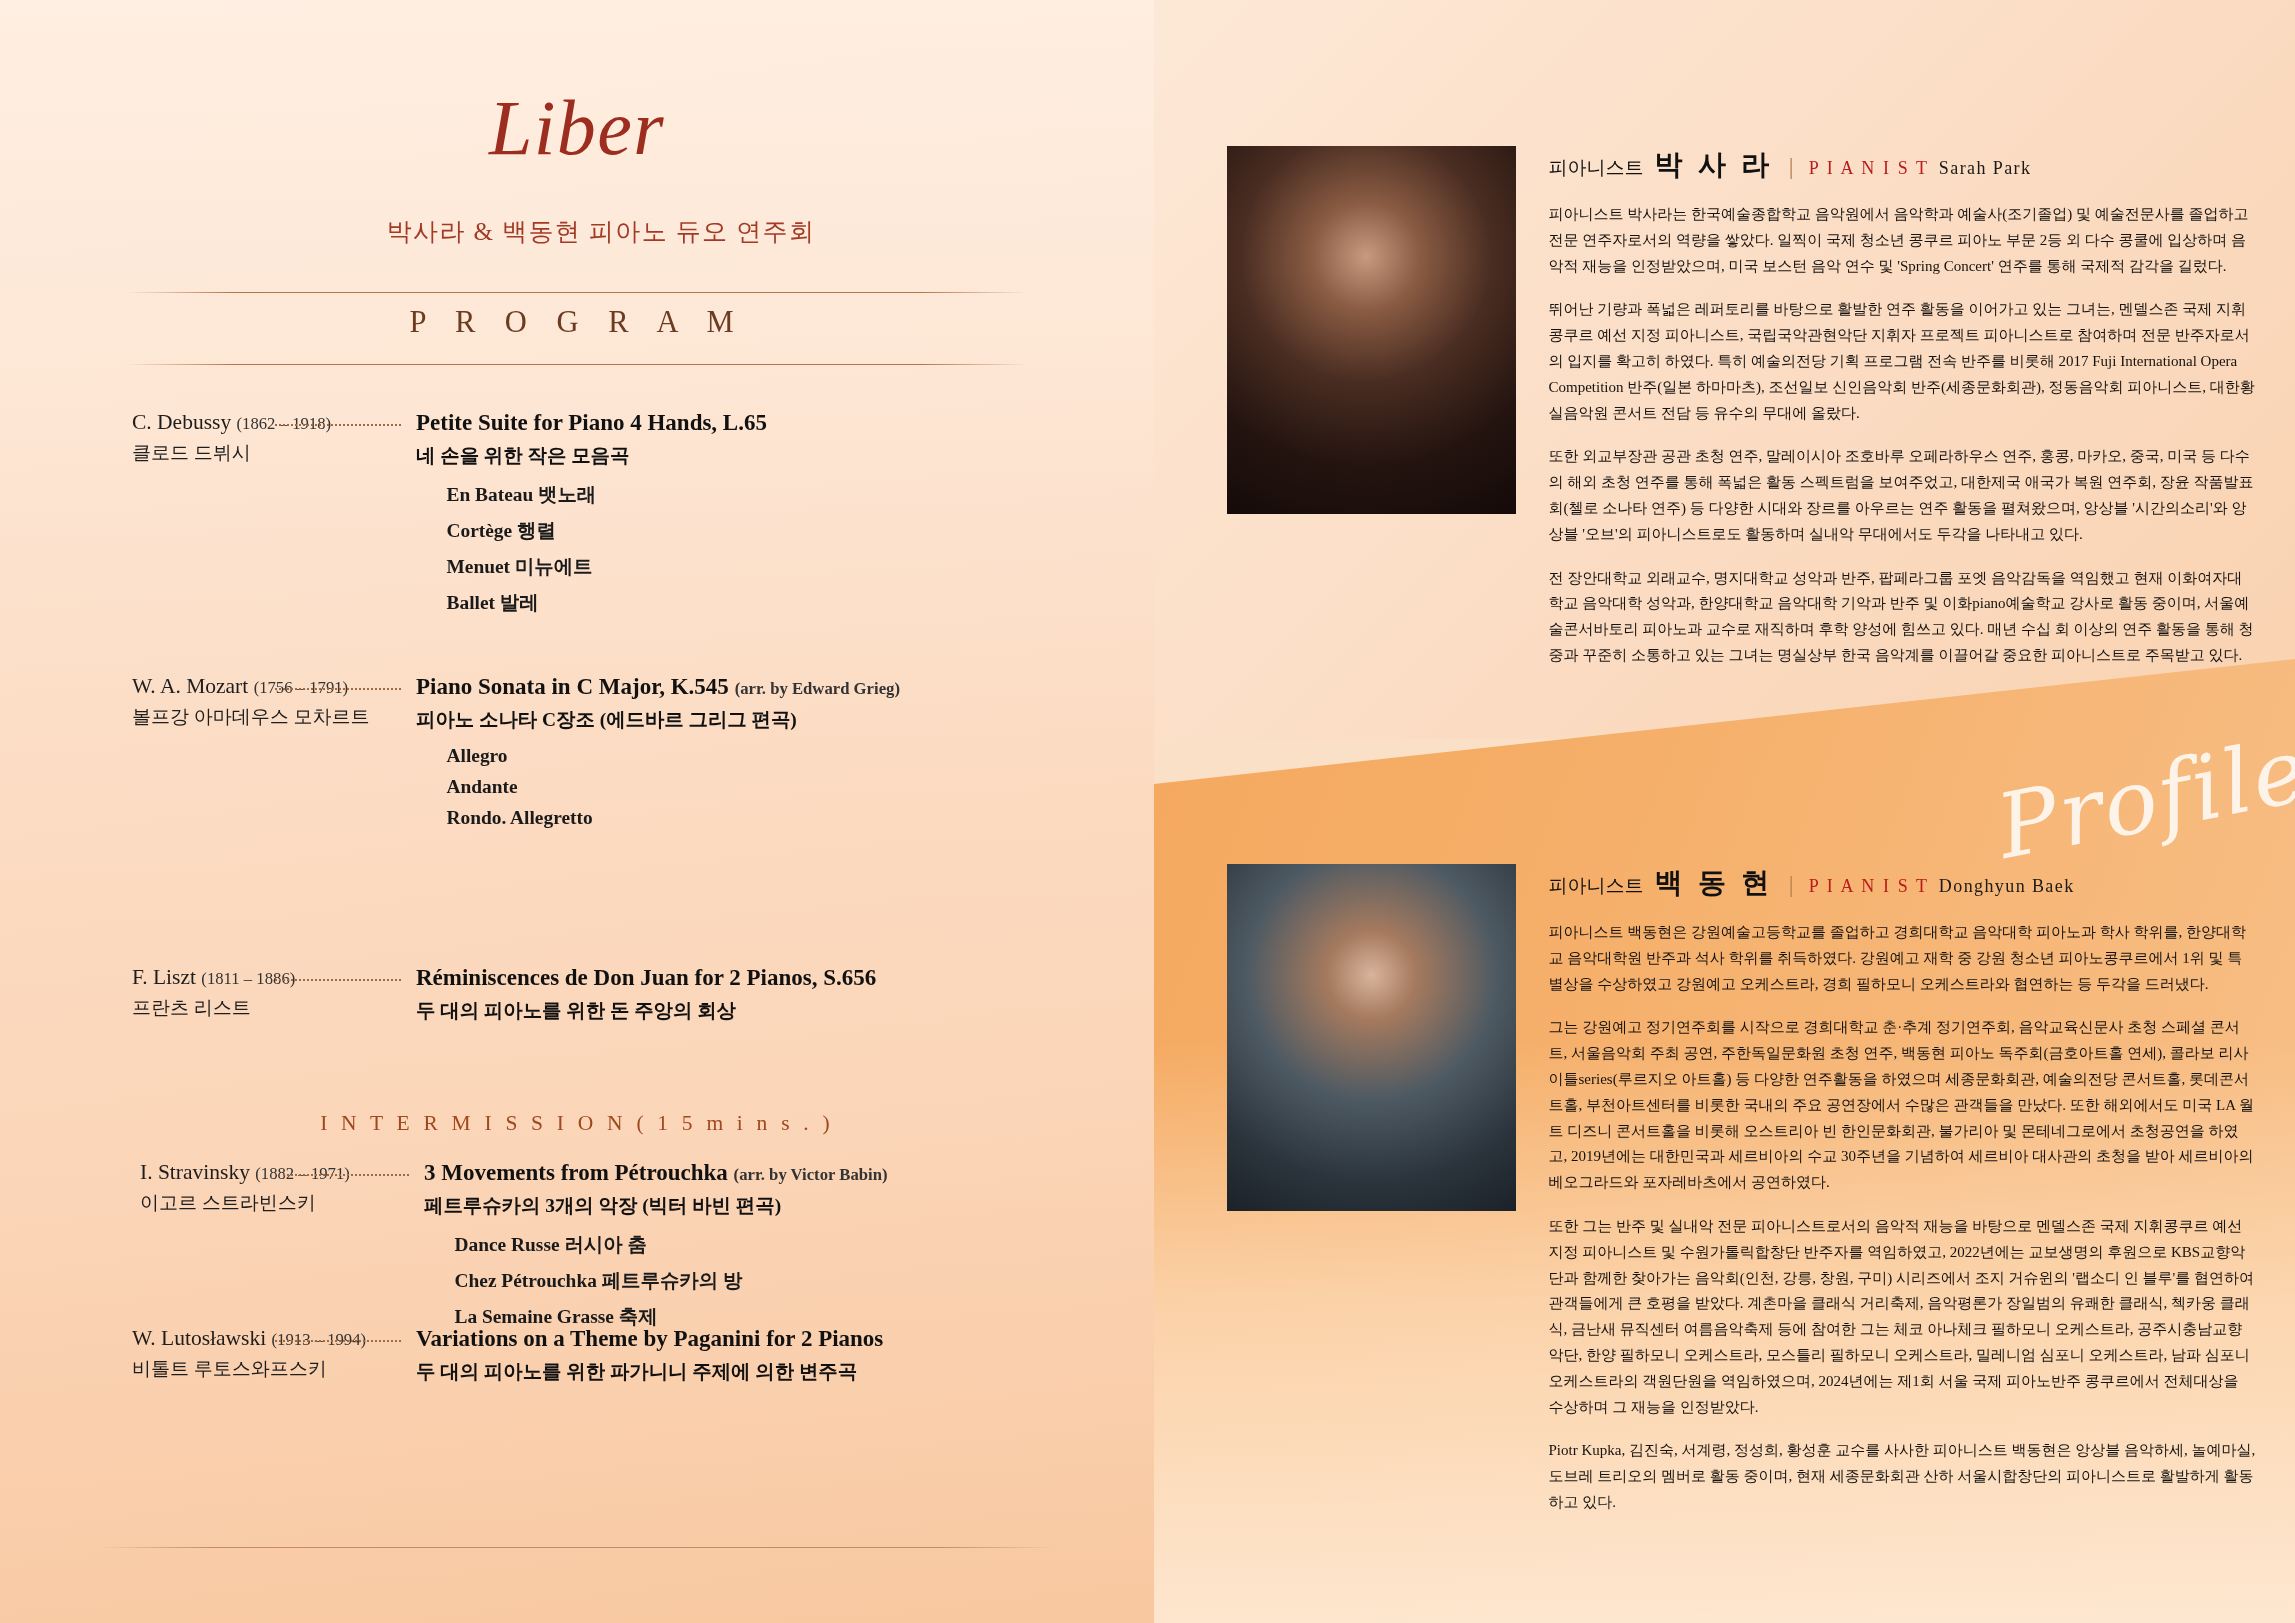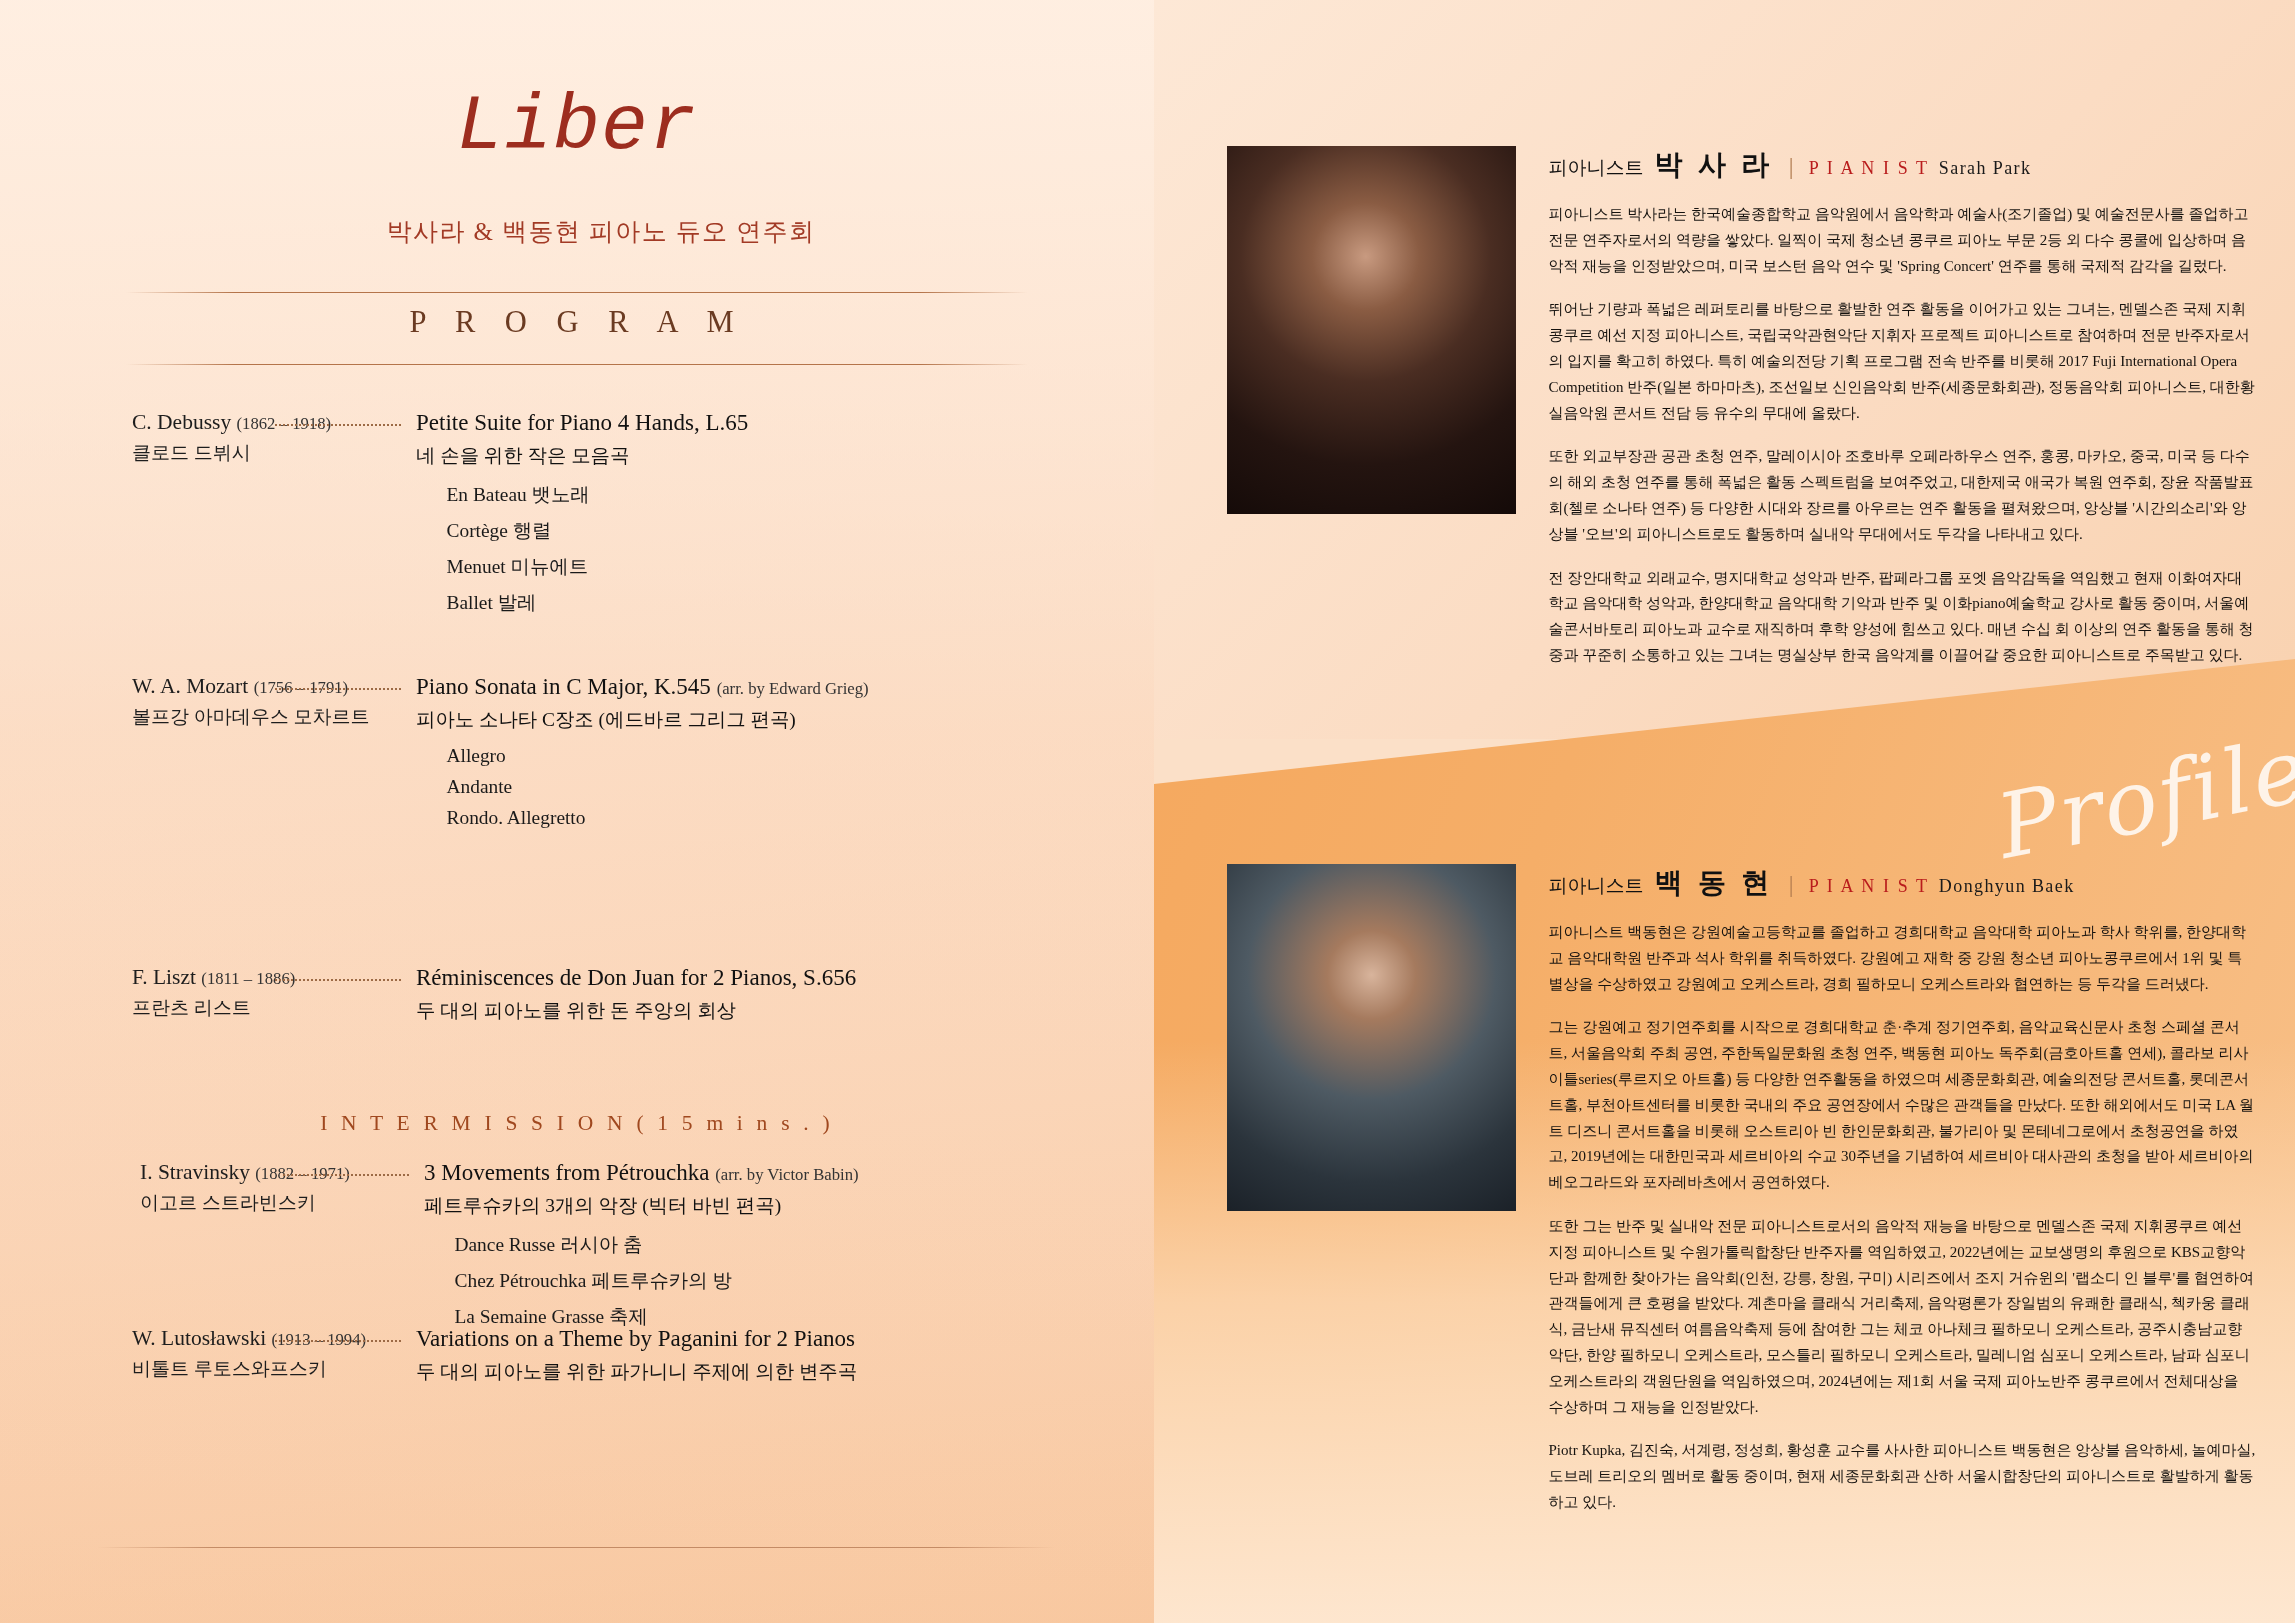--- a/index.html
+++ b/index.html
@@ -69,21 +69,21 @@
     background: linear-gradient(180deg, rgba(252,200,150,0) 0%, rgba(253,222,190,0.75) 45%, rgba(254,233,212,0.95) 100%);
   }
   .right-content { position: relative; z-index: 3; }
 
   
   .liber-title {
     position: absolute;
     left: 0; top: 83px;
     width: 1154px;
     text-align: center;
-    font-family: Liberation Mono, monospace;
+    font-family: Liberation Serif, serif;
     font-style: italic;
     font-size: 78px;
     color: #9d2d1f;
     letter-spacing: 1.4px;
   }
   .liber-sub {
     position: absolute;
     left: 0; top: 215px;
     width: 1154px;
     text-align: center;
@@ -147,21 +147,21 @@
     margin-top: 4.9px;
   }
   .dots {
     position: absolute;
     right: 15.3px;
     top: 14px;
     width: 126px;
     border-top: 2.1px dotted #9c6a45;
     height: 0;
   }
-  .work-col { flex: 1; padding-right: 42px; }
+  .work-col { flex: 1; padding-right: 42px; font-weight: bold; }
   .work-title {
     font-size: 23px;
     color: #111;
   }
   .work-title .arr {
     font-size: 16.7px;
     color: #333;
   }
   .work-kr {
     font-size: 19.4px;

